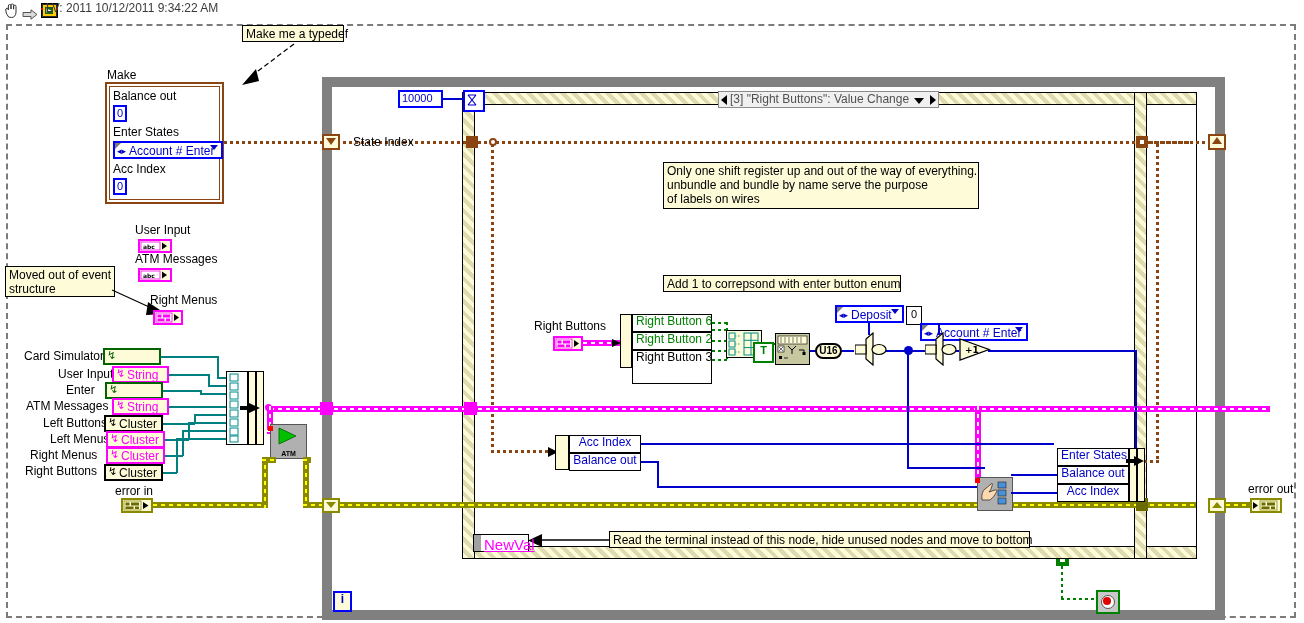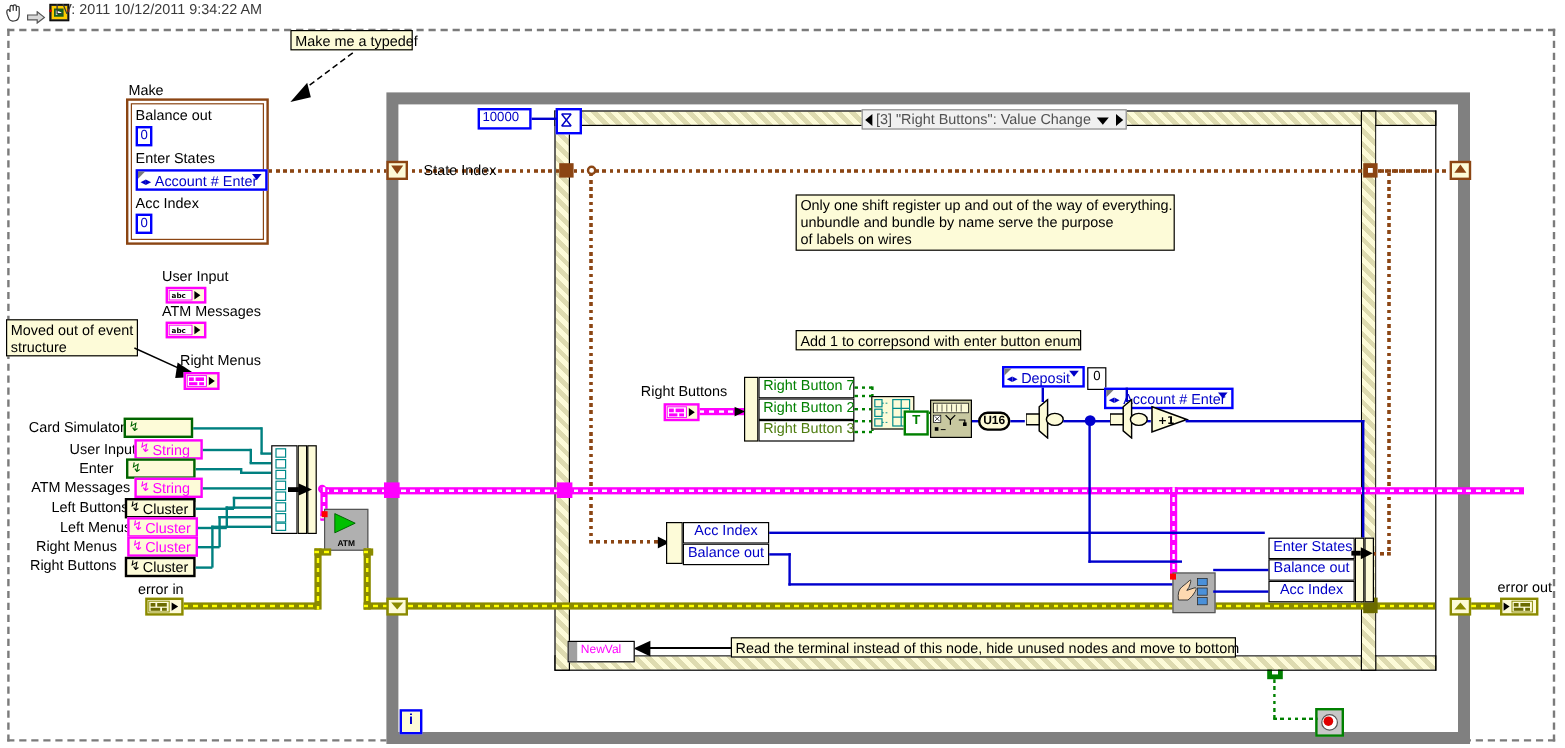--- a/index.html
+++ b/index.html
@@ -430,23 +430,23 @@
     <rect x="11" y="6.5" width="4" height="2.5" fill="#ff00ff"></rect>
     <path d="M19 2 L24 5.5 L19 9 Z" fill="#000"></path>
   </svg>
 </div>
 <div class="wire w-mag-thick" style="left:583px;top:340px;width:38px;height:6px;"></div>
 <svg class="abs" style="left:612px;top:336px;" width="14" height="14">
   <path d="M0 3 L9 7 L0 11 Z" fill="#000"></path>
 </svg>
 
 <div class="abs" style="left:620px;top:314px;width:12px;height:54px;background:#fdfbd8;border:1px solid #000;box-sizing:border-box;"></div>
-<div class="abs namefield" style="left:632px;top:314px;width:80px;height:18px;color:#008000;">Right Button 7</div>
+<div class="abs namefield" style="left:632px;top:314px;width:80px;height:18px;color:#008000;">Right Button 6</div>
 <div class="abs namefield" style="left:632px;top:332px;width:80px;height:18px;color:#008000;">Right Button 2</div>
-<div class="abs namefield" style="left:632px;top:350px;width:80px;height:18px;color:#4d7c0f;">Right Button 3</div>
+<div class="abs namefield" style="left:632px;top:350px;width:80px;height:34px;color:#000000;">Right Button 3</div>
 
 <div class="wire w-green-d" style="left:712px;top:322px;width:16px;height:2px;"></div>
 <div class="wire w-green-dv" style="left:726px;top:322px;width:2px;height:8px;"></div>
 <div class="wire w-green-d" style="left:712px;top:329px;width:16px;height:2px;"></div>
 <div class="wire w-green-d" style="left:712px;top:340px;width:16px;height:2px;"></div>
 <div class="wire w-green-d" style="left:712px;top:359px;width:16px;height:2px;"></div>
 <div class="wire w-green-dv" style="left:726px;top:350px;width:2px;height:11px;"></div>
 <div class="wire w-green-d" style="left:712px;top:350px;width:16px;height:2px;"></div>
 
 <div class="abs" style="left:726px;top:330px;width:36px;height:28px;background:#fdfbd8;border:1px solid #000;box-sizing:border-box;">
@@ -563,14 +563,14 @@
 <svg class="abs" style="left:1126px;top:455px;" width="24" height="12">
   <rect x="0" y="4" width="8" height="4" fill="#000"></rect>
   <path d="M8 1 L18 6 L8 11 Z" fill="#000"></path>
 </svg>
 
 <div class="wire w-blue" style="left:1011px;top:492px;width:46px;height:2px;"></div>
 <div class="wire w-blue" style="left:1011px;top:474px;width:46px;height:2px;"></div>
 
 <div class="abs" style="left:473px;top:534px;width:56px;height:18px;border:1px solid #000;background:#fff;box-sizing:border-box;">
   <div class="abs" style="left:0;top:0;width:7px;height:16px;background:#a0a0a0;"></div>
-  <div class="abs" style="left:10px;top:1px;font-size:10px;color:#ff00ff;font-family:'Liberation Sans',sans-serif;">NewVal</div>
+  <div class="abs" style="left:10px;top:1px;font-size:15px;color:#ff00ff;font-family:'Liberation Sans',sans-serif;text-decoration:underline;">NewVal</div>
 </div>
 
 </body></html>

